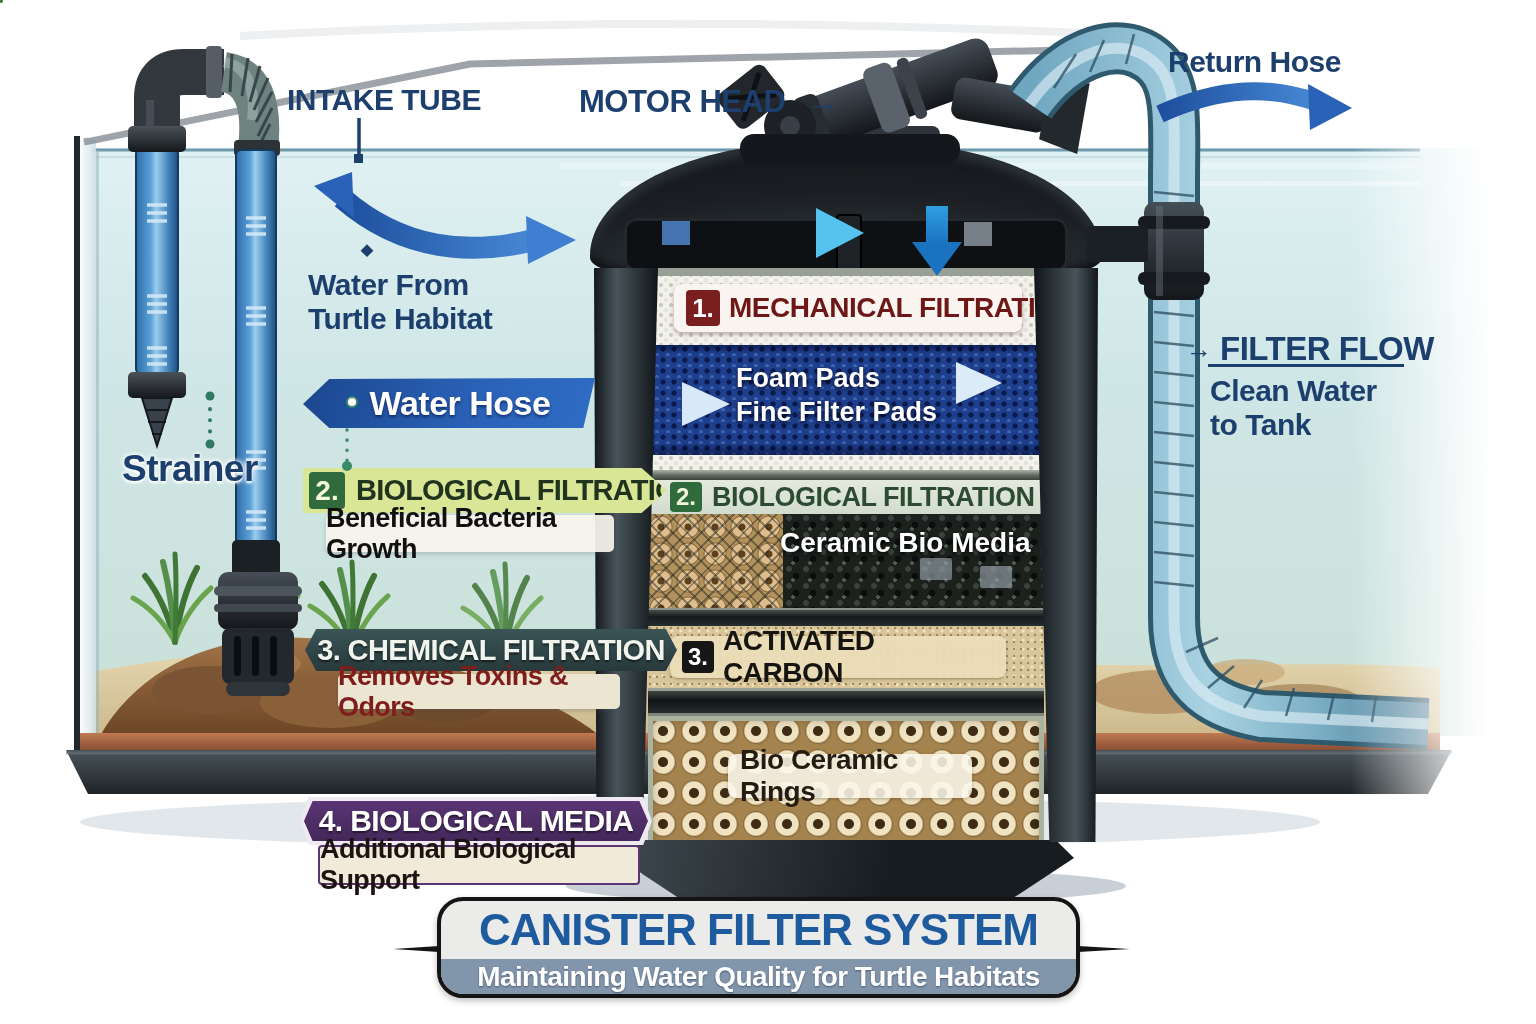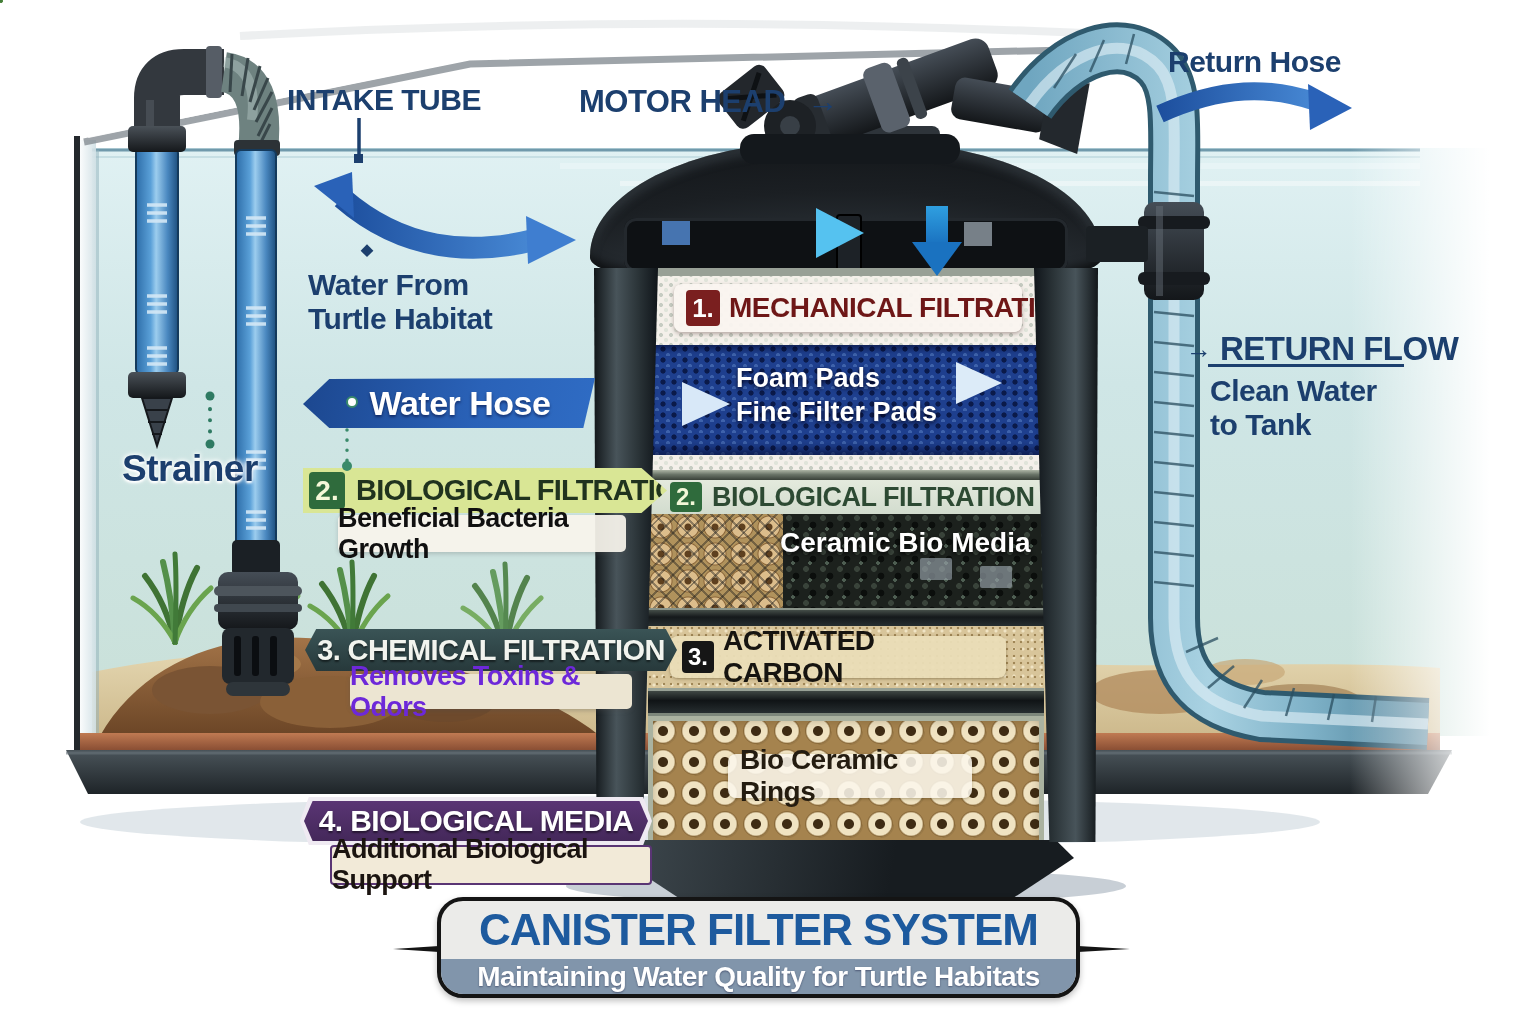--- a/index.html
+++ b/index.html
@@ -116,32 +116,32 @@
   .water-flow-banner .t{color:#fff;font-weight:bold;font-size:34px;letter-spacing:-0.5px;
      text-shadow:0 2px 3px rgba(0,0,40,.5);}
 
   .banner2{left:303px;top:468px;width:364px;height:45px;z-index:4;background:#d9e695;
      clip-path:polygon(0 0,93% 0,100% 50%,93% 100%,0 100%);
      display:flex;align-items:center;gap:11px;padding-left:6px;box-sizing:border-box;
      }
   .banner2 .numbox{width:36px;height:37px;background:#2f6b3c;color:#f5f8d8;font-size:28px;}
   .banner2 .t{color:#20331e;font-weight:bold;font-size:29px;letter-spacing:-0.8px;}
   .sub-pill{position:absolute;z-index:4;display:flex;align-items:center;justify-content:center;
-     font-weight:bold;border-radius:5px;margin-left:12px;}
+     font-weight:bold;border-radius:5px;}
   .banner2-sub{left:326px;top:515px;width:288px;height:37px;background:rgba(247,244,236,.93);
      color:#101010;font-size:27px;letter-spacing:-0.6px;box-shadow:0 2px 4px rgba(80,80,80,.25);}
 
   .banner3{left:305px;top:629px;width:372px;height:42px;z-index:4;
      background:linear-gradient(#3a5456,#27393b);
      clip-path:polygon(3% 0,97% 0,100% 50%,97% 100%,3% 100%,0 50%);
      display:flex;align-items:center;justify-content:center;}
   .banner3 .t{color:#f2f4ee;font-weight:bold;font-size:29px;letter-spacing:-0.6px;
      text-shadow:0 2px 2px rgba(0,0,0,.5);}
   .banner3-sub{left:338px;top:674px;width:282px;height:35px;background:#ece5d2;
-     color:#6d28d9;font-size:27px;letter-spacing:-0.6px;box-shadow:0 2px 4px rgba(80,80,80,.3);}
+     color:#7f1d1d;font-size:27px;letter-spacing:-0.6px;box-shadow:0 2px 4px rgba(80,80,80,.3);}
 
   .banner4-outer{left:300px;top:797px;width:352px;height:48px;z-index:4;background:#efeaf2;
      clip-path:polygon(2.5% 0,97.5% 0,100% 50%,97.5% 100%,2.5% 100%,0 50%);
      display:flex;align-items:center;justify-content:center;position:absolute;}
   .banner4-inner{width:calc(100% - 8px);height:calc(100% - 8px);
      background:linear-gradient(#5a3574,#44285a);
      clip-path:polygon(2.5% 0,97.5% 0,100% 50%,97.5% 100%,2.5% 100%,0 50%);
      display:flex;align-items:center;justify-content:center;}
   .banner4-inner .t{color:#ffffff;font-weight:bold;font-size:30px;letter-spacing:-0.6px;
      text-shadow:0 2px 2px rgba(0,0,0,.5);}
@@ -490,21 +490,21 @@
 
   <div class="banner4-outer">
     <div class="banner4-inner">
       <span class="t">4. BIOLOGICAL MEDIA</span>
     </div>
   </div>
   <div class="sub-pill banner4-sub">Additional Biological Support</div>
 
   <div class="lbl navy return-flow-row">
     <span class="arrow">→</span>
-    <span class="t">RETURN FLOW</span>
+    <span class="t">FILTER FLOW</span>
   </div>
   <div class="rf-underline"></div>
 
   <div class="lbl navy" style="left:1210px;top:374px;font-size:30px;line-height:34px;letter-spacing:-0.5px;">
     <div>Clean Water</div>
     <div>to Tank</div>
   </div>
 
   <div class="footer-banner">
     <div class="footer-title">CANISTER FILTER SYSTEM</div>

